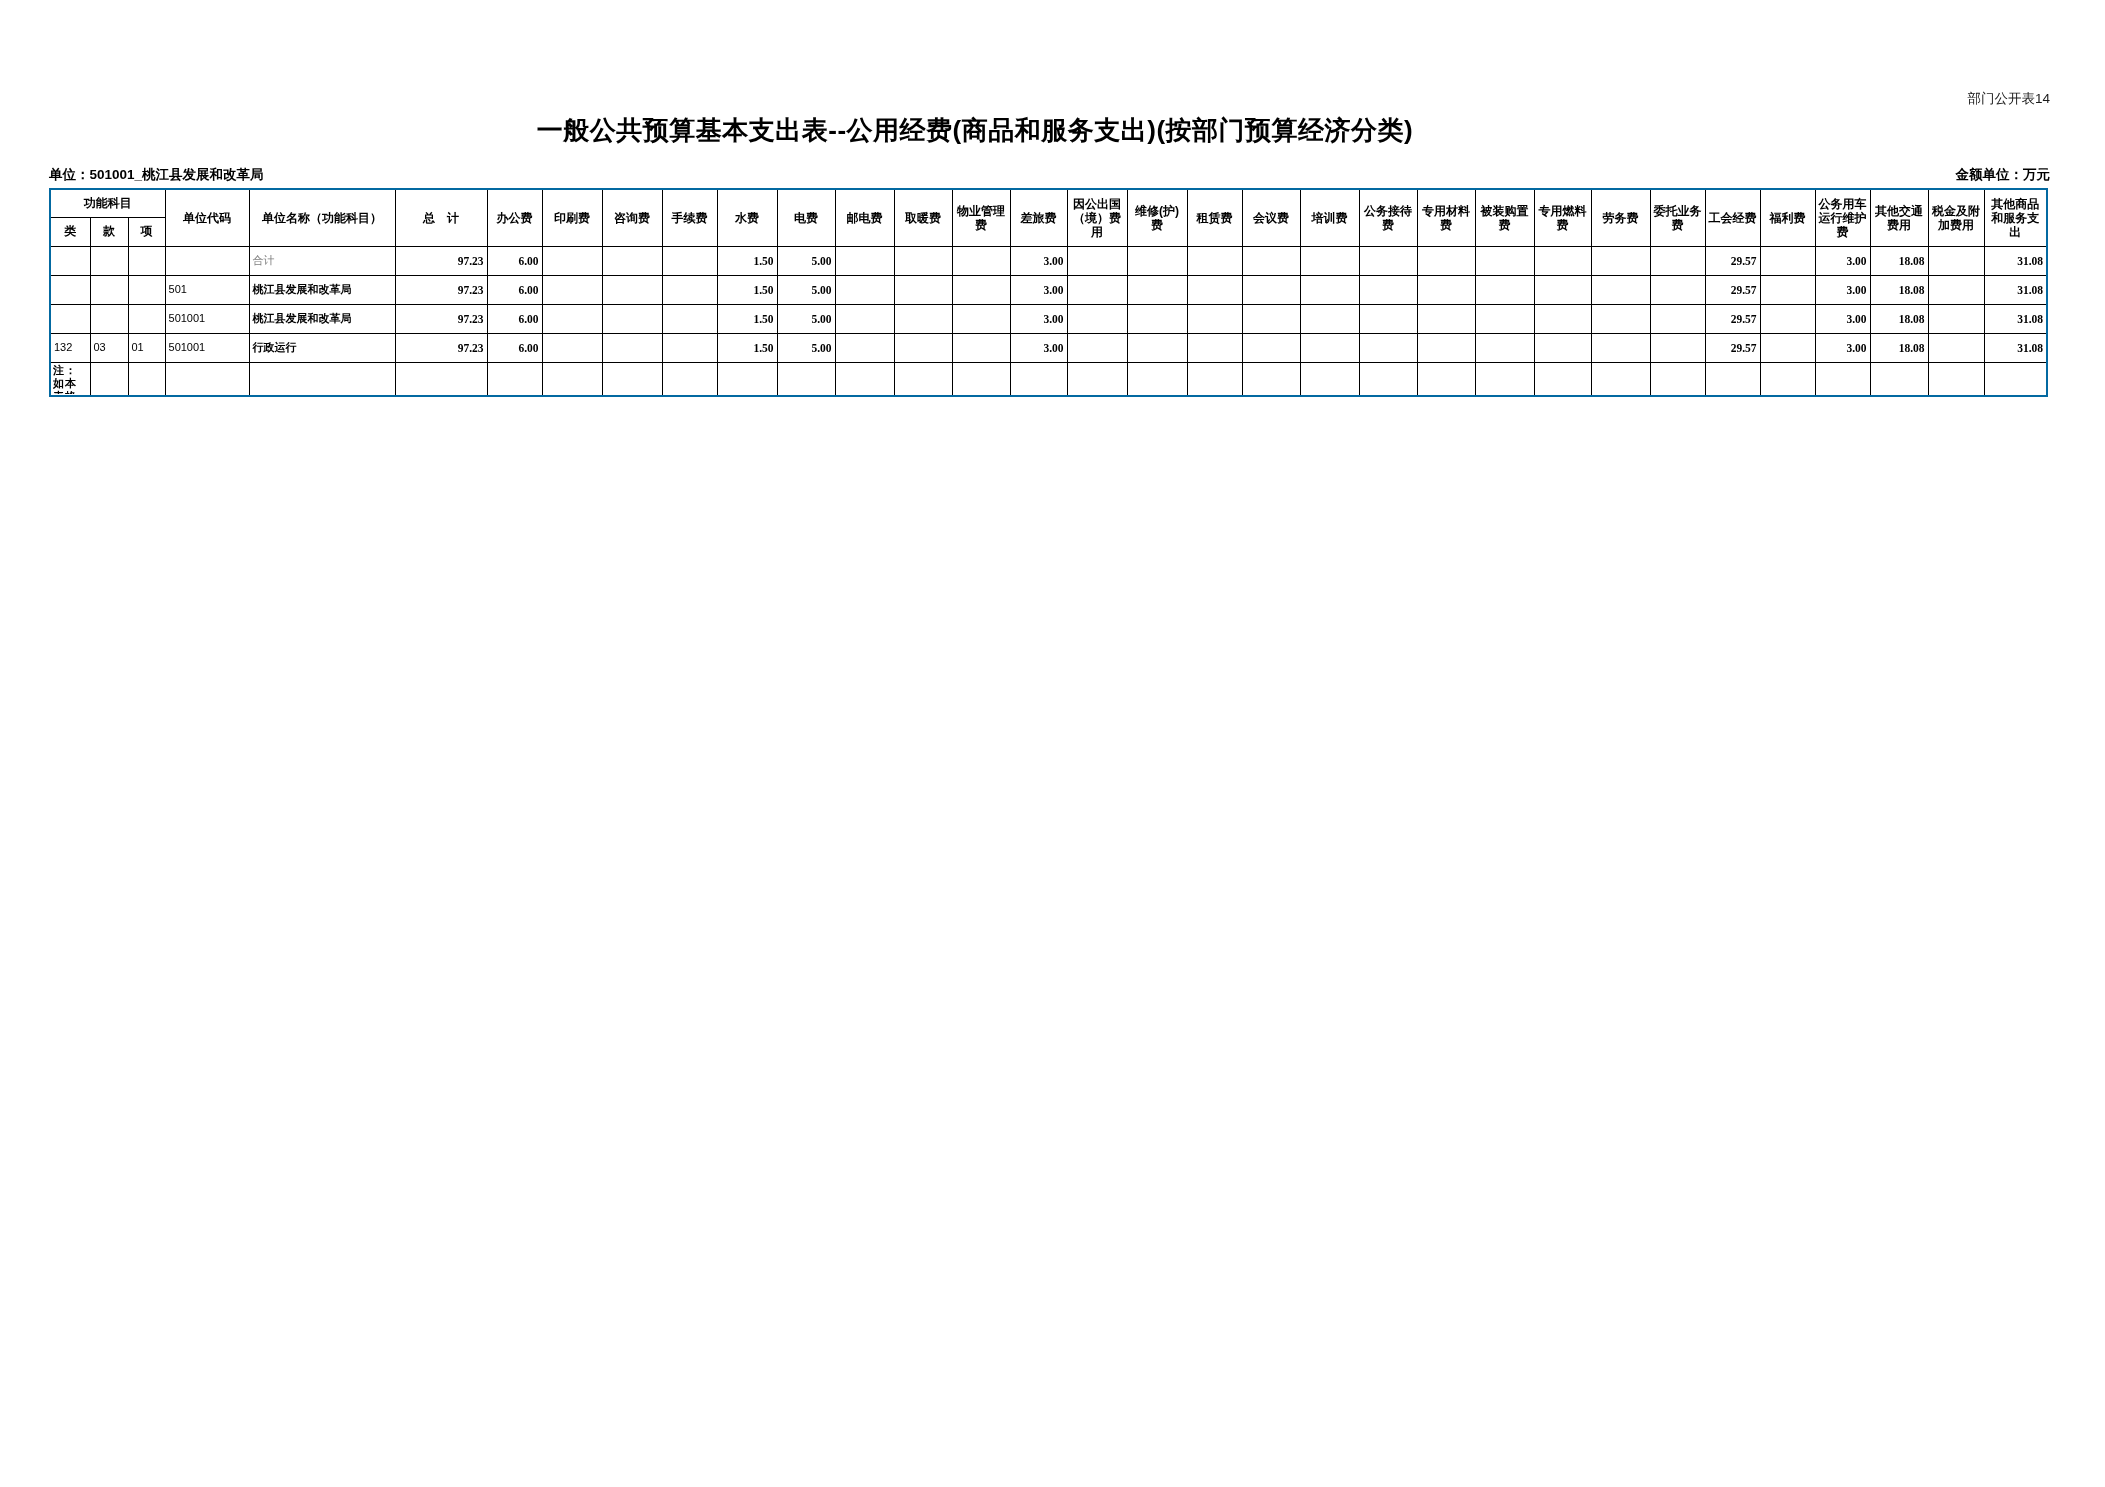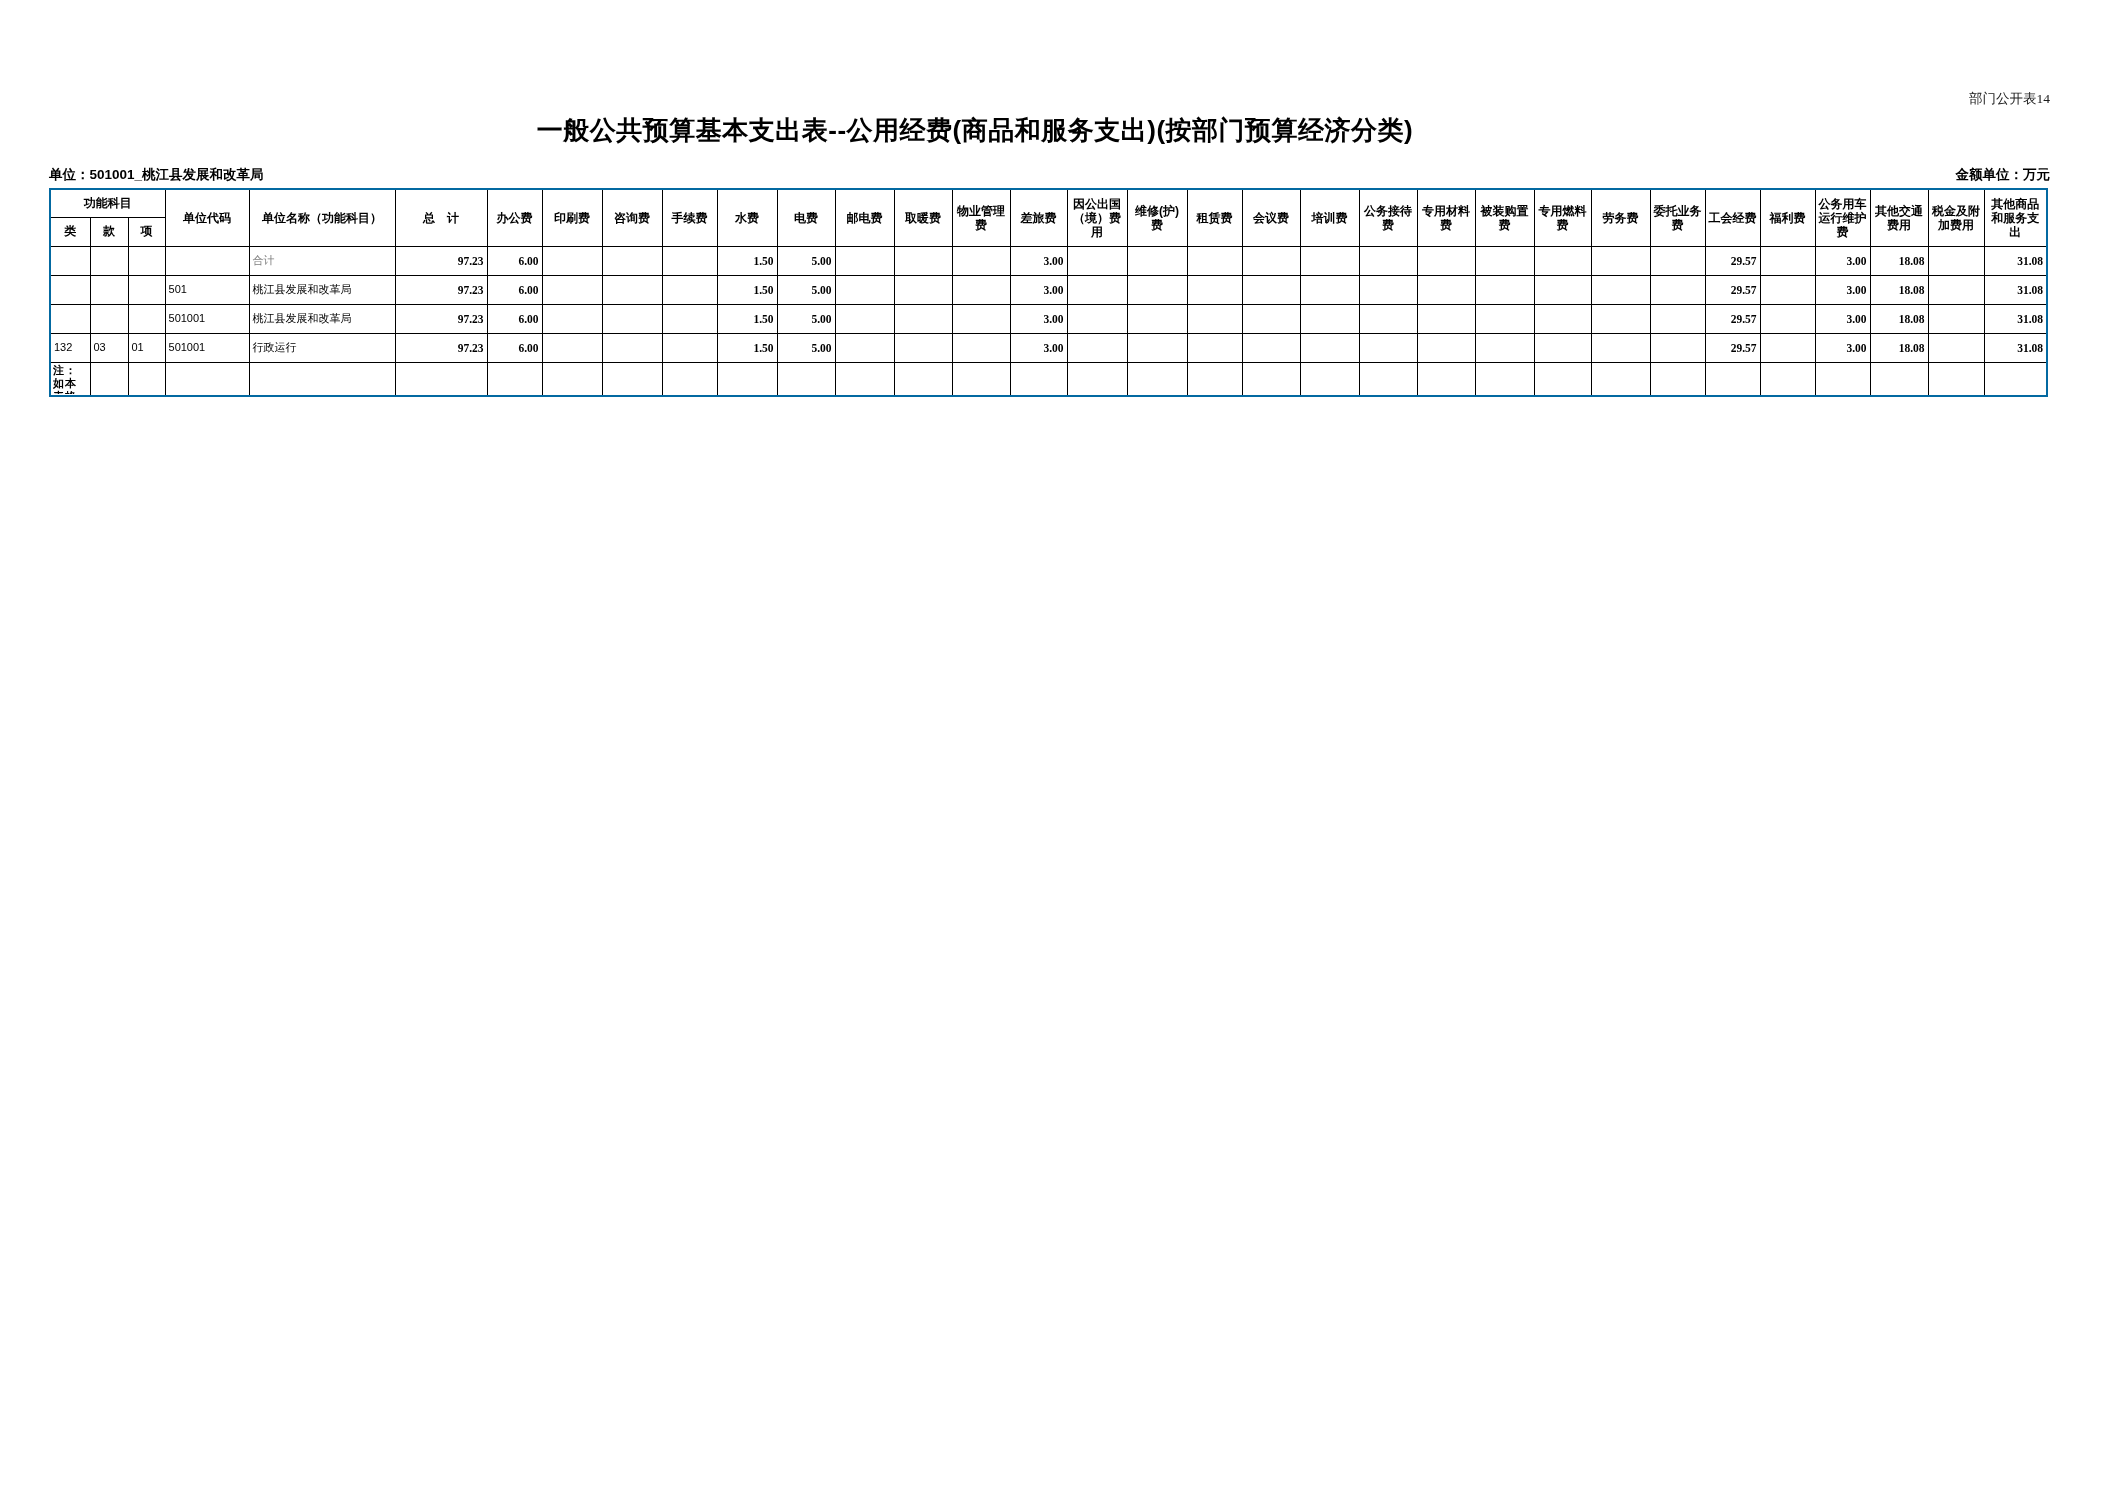--- a/index.html
+++ b/index.html
@@ -8,21 +8,21 @@
     font-family:"Liberation Sans","DejaVu Sans",sans-serif;
     color:#000;
     position:relative;
     overflow:hidden;
   }
   .page{position:absolute;top:0;left:0;width:2105px;height:1487px;background:#fff;}
 
   .corner-label{
     position:absolute;top:90px;left:0;width:2050px;
     text-align:right;
-    font-family:Liberation Serif, serif;
+    font-family:Liberation Sans, sans-serif;
     font-size:13.5px;color:#1a1a1a;
   }
   .doc-title{
     position:absolute;top:113px;left:0;width:1950px;
     text-align:center;
     font-size:26px;font-weight:bold;letter-spacing:0.5px;
   }
   .meta-row{
     position:absolute;top:166px;left:49px;width:2001px;
     display:flex;justify-content:space-between;align-items:flex-end;
@@ -43,21 +43,21 @@
   table.budget th{
     font-size:12px;font-weight:bold;text-align:center;
     padding:1px 2px;line-height:1.18;
   }
   table.budget th.pad-wide{padding:1px 6px;}
   thead tr.h1{height:28px;}
   thead tr.h2{height:29px;}
   tbody tr.data-row{height:29px;}
   tbody tr.note-row{height:32px;}
   td.txt{font-size:11px;text-align:left;padding:1px 3px;line-height:1.15;margin-left:20px;}
-  td.name{font-size:11px;font-weight:normal;text-align:left;padding:1px 3px;}
+  td.name{font-size:11px;font-weight:bold;text-align:left;padding:1px 3px;}
   td.muted{color:#7f7f7f;font-weight:normal;}
   td.num{
     font-size:11.5px;font-weight:bold;text-align:right;padding:1px 3px 1px 1px;
     font-family:"Liberation Serif","DejaVu Serif",serif;
   }
   .note-clip{
     height:30px;overflow:hidden;
     font-size:11px;font-weight:bold;line-height:13px;
     text-align:left;letter-spacing:1px;
   }

